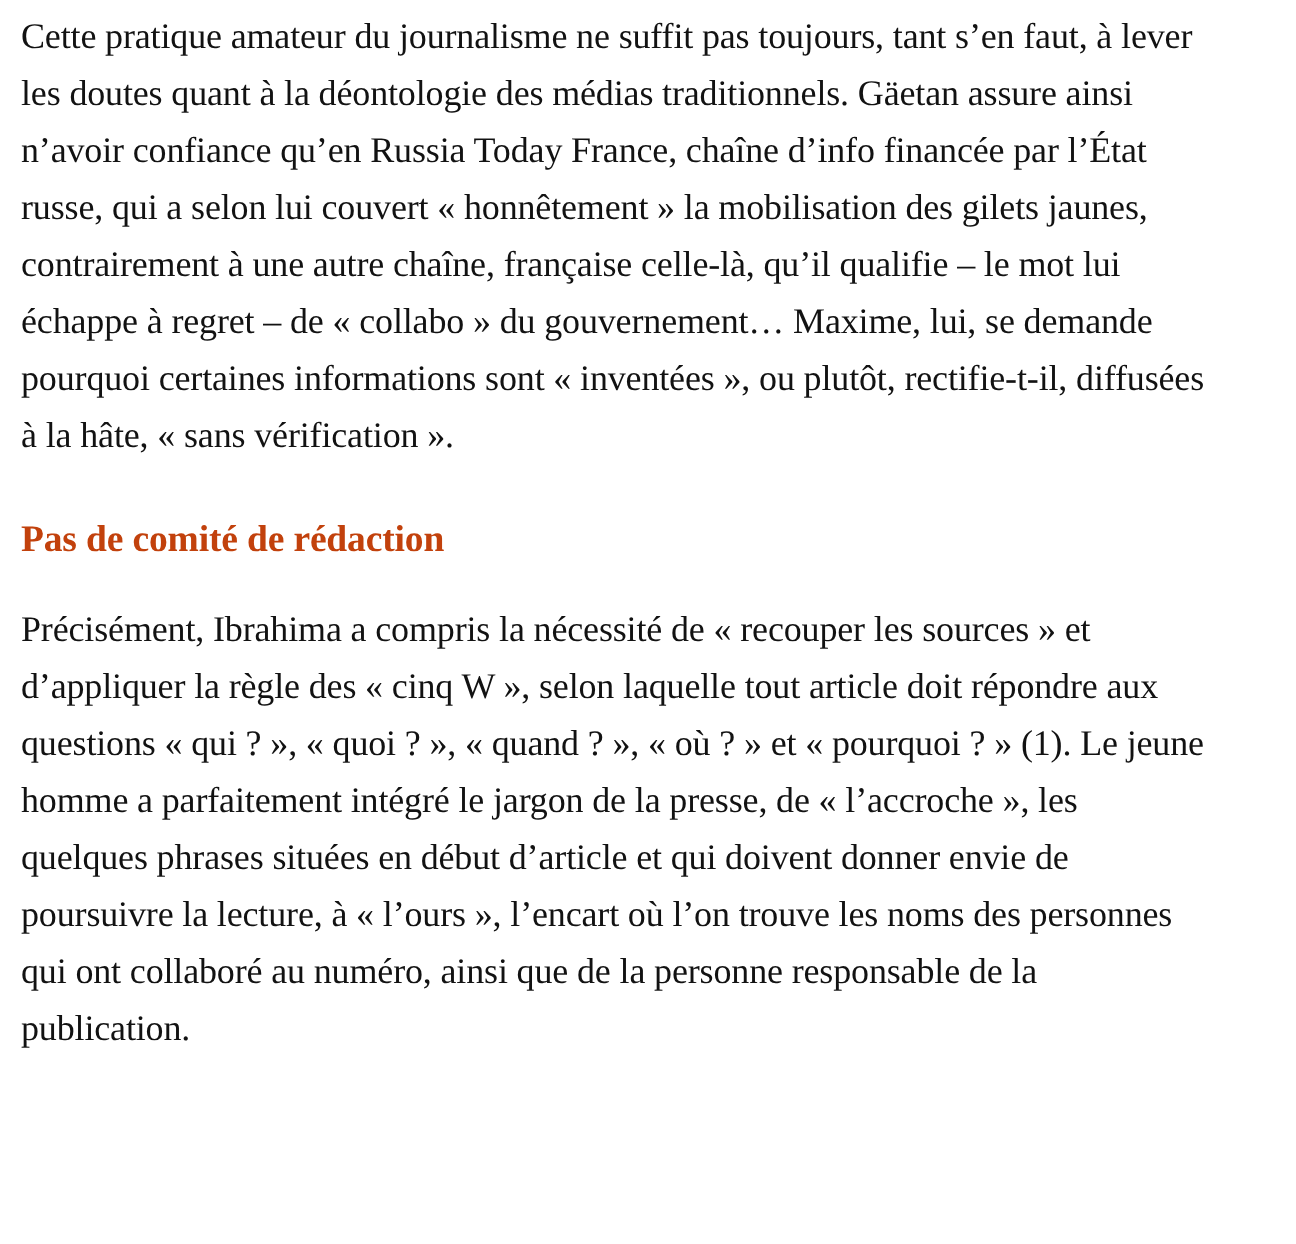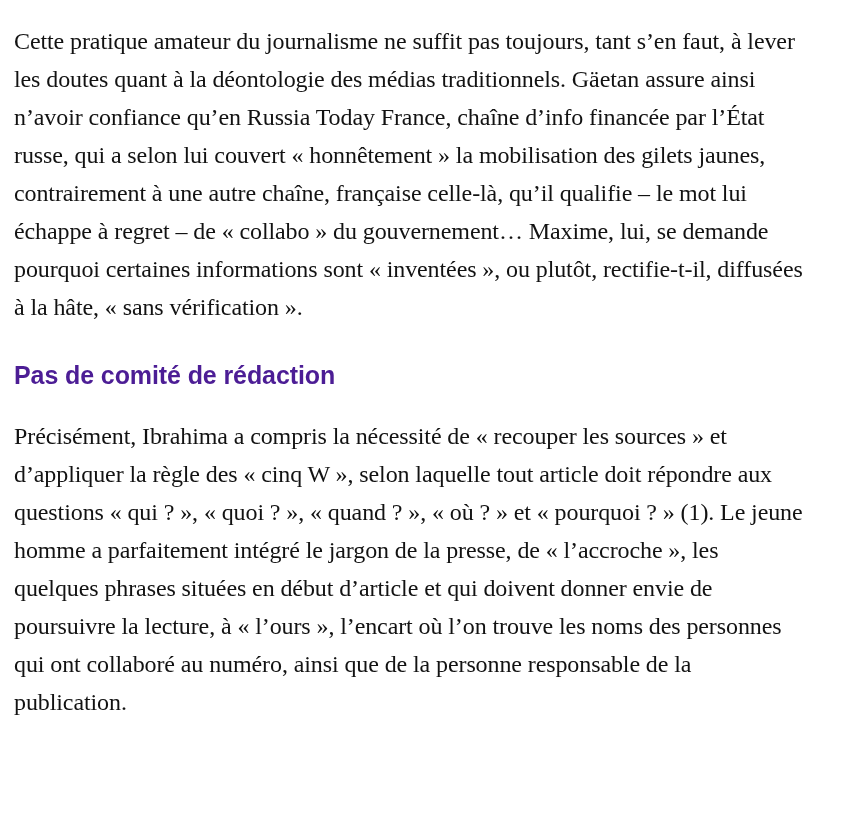--- a/index.html
+++ b/index.html
@@ -15,31 +15,30 @@
   .article {
     box-sizing: border-box;
     width: 804px;
     padding: 6px 0 0 14px;
     font-family: "Liberation Serif", "DejaVu Serif", serif;
     font-size: 24px;
     line-height: 38px;
     color: #121212;
     text-align: left;
     letter-spacing: -0.1px;
-    margin-top: 16px;
   }
   .article p {
     margin: 0 0 34px 0;
   }
   .article h2 {
-    font-family: Liberation Sans, sans-serif;
+    font-family: Liberation Serif, serif;
     font-size: 25px;
     line-height: 31px;
     font-weight: 700;
-    color: #4c1d95;
+    color: #c2410c;
     margin: 0 0 26px 0;
   }
 </style>
 </head>
 <body>
 
 <main class="article">
   <p>Cette pratique amateur du journalisme ne suffit pas toujours, tant s’en faut, à lever les doutes quant à la déontologie des médias traditionnels. Gäetan assure ainsi n’avoir confiance qu’en Russia Today France, chaîne d’info financée par l’État russe, qui a selon lui couvert « honnêtement » la mobilisation des gilets jaunes, contrairement à une autre chaîne, française celle-là, qu’il qualifie – le mot lui échappe à regret – de « collabo » du gouvernement… Maxime, lui, se demande pourquoi certaines informations sont « inventées », ou plutôt, rectifie-t-il, diffusées à la hâte, « sans vérification ».</p>
 
   <h2>Pas de comité de rédaction</h2>

